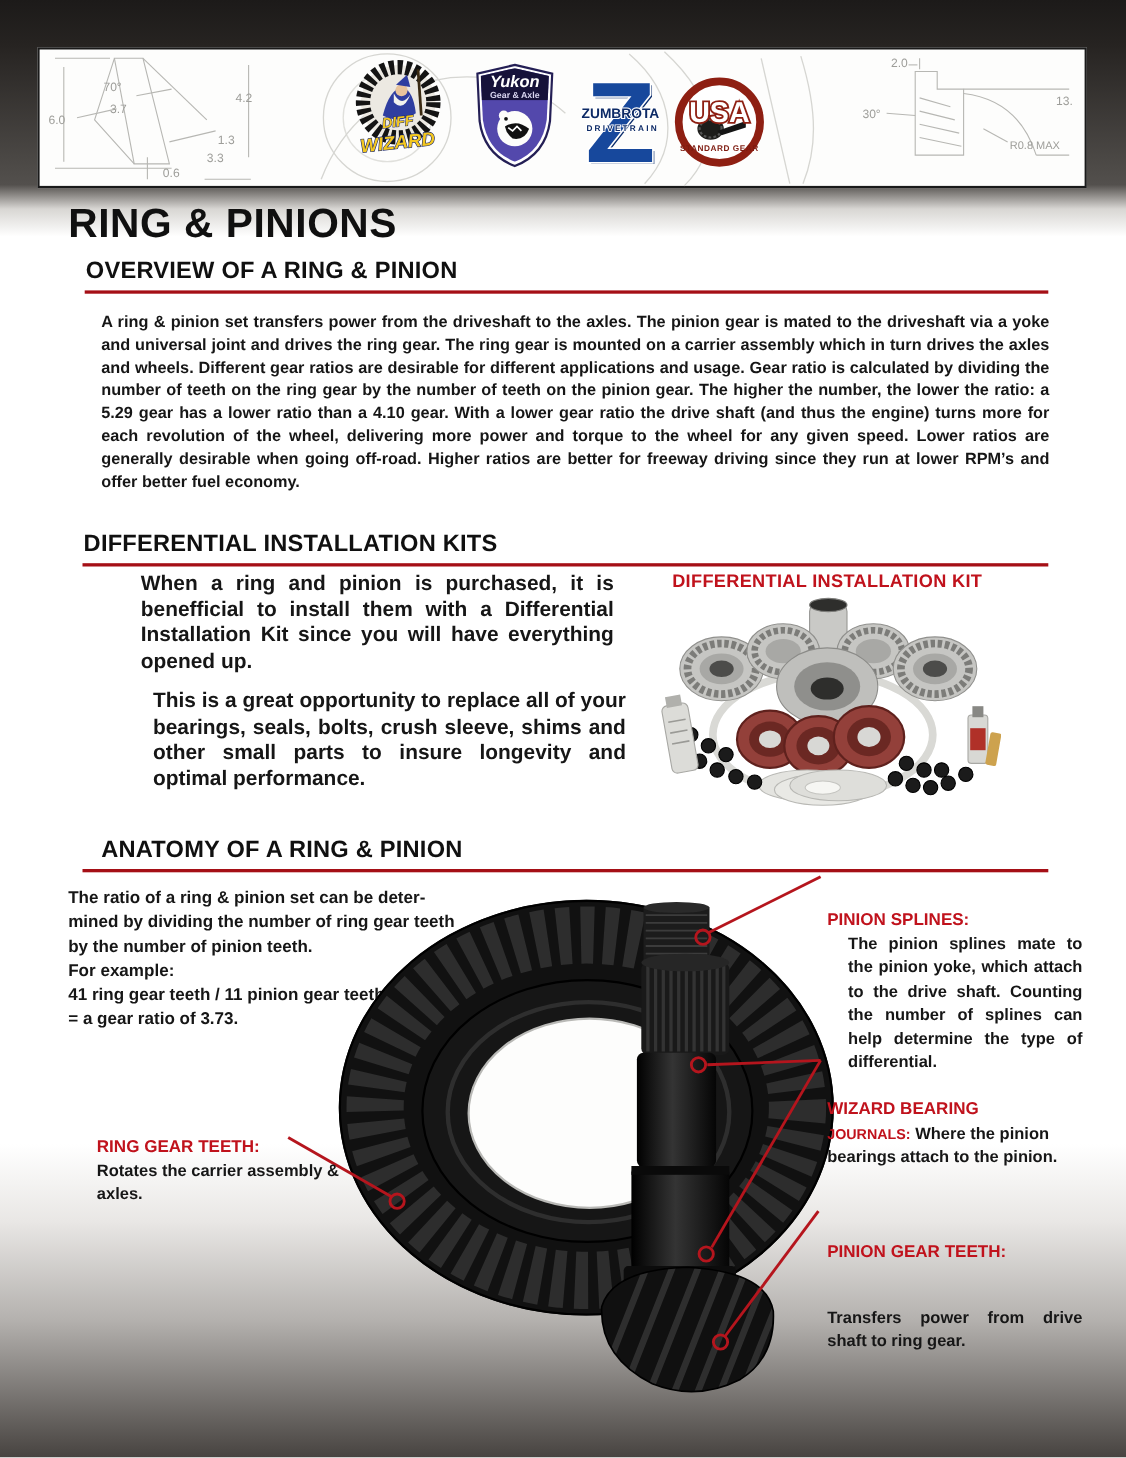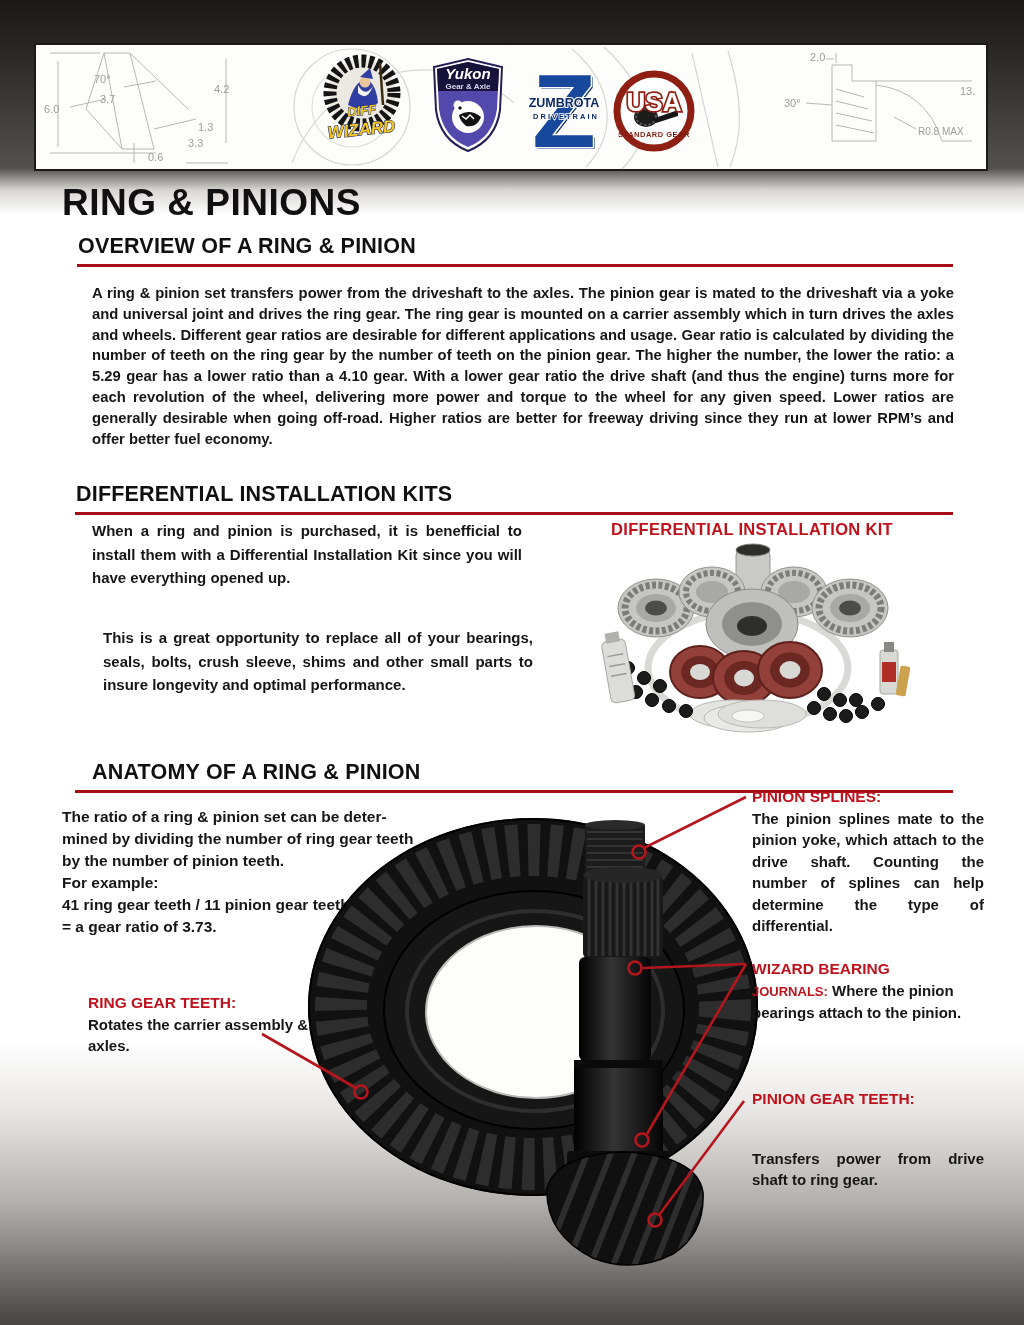--- a/index.html
+++ b/index.html
@@ -13,25 +13,25 @@
   .abs{position:absolute;}
   
   .banner{left:34px;top:43px;width:950px;height:124px;background:#fdfdfc;border:2px solid #1a1a1a;}
   .banner svg{position:absolute;top:0;left:0;overflow:visible;}
   
   .main-title{left:62px;top:182px;font-size:37px;font-weight:900;color:#101010;letter-spacing:.5px;white-space:nowrap;}
   .sec-head{font-size:21.5px;font-weight:900;color:#101010;letter-spacing:.2px;white-space:nowrap;}
   .rule{height:3px;background:#a50f16;}
   
   .body-copy{font-size:14.8px;font-weight:700;color:#161616;line-height:20.8px;text-align:justify;}
-  .kit-para{font-size:15px;font-weight:700;color:#161616;line-height:23.5px;text-align:justify;}
+  .kit-para{font-size:19px;font-weight:700;color:#161616;line-height:23.5px;text-align:justify;margin-left:36px;}
   .kit-caption{font-size:16.5px;font-weight:800;color:#c0121c;letter-spacing:.3px;text-align:center;white-space:nowrap;}
   .anatomy-intro{font-size:15.5px;font-weight:700;color:#161616;line-height:22px;white-space:pre-line;}
   .callout{font-size:15px;font-weight:700;color:#161616;line-height:21.5px;}
-  .co-title{display:block;color:#c0121c;font-weight:800;font-size:15.5px;}
+  .co-title{display:block;color:#c0121c;font-weight:800;font-size:15.5px;margin-top:40px;}
   .co-title-inline{color:#c0121c;font-weight:800;font-size:13px;text-align:right;}
   .co-body-justify{text-align:justify;}
   svg text{font-family:"Liberation Sans",sans-serif;}
 </style>
 </head>
 <body>
 
 <div class="page">
 
   <div class="abs banner">
@@ -312,21 +312,21 @@
         <circle cx="642" cy="1140" r="6.5"></circle>
       <line x1="262" y1="1034" x2="356" y2="1088"></line>
         <circle cx="361" cy="1092" r="6.5"></circle>
       <line x1="744" y1="1101" x2="659" y2="1215"></line>
         <circle cx="655" cy="1220" r="6.5"></circle>
     </g>
   </svg>
 
   <div class="abs callout" style="left:752px;top:786px;width:232px;">
     <span class="co-title">PINION SPLINES:</span>
-    <span class="co-body-justify" style="display:block;">The pinion splines mate to the pinion yoke, which attach to the drive shaft. Counting the number of splines can help determine the type of differential.</span>
+    <span class="co-body-justify" style="display:block;margin-left:19px;">The pinion splines mate to the pinion yoke, which attach to the drive shaft. Counting the number of splines can help determine the type of differential.</span>
   </div>
 
   <div class="abs callout" style="left:752px;top:958px;width:242px;">
     <span class="co-title">WIZARD BEARING</span>
     <span class="co-title-inline">JOURNALS:</span>
     <span>Where the pinion bearings attach to the pinion.</span>
   </div>
 
   <div class="abs callout" style="left:88px;top:992px;width:240px;">
     <span class="co-title">RING GEAR TEETH:</span>

